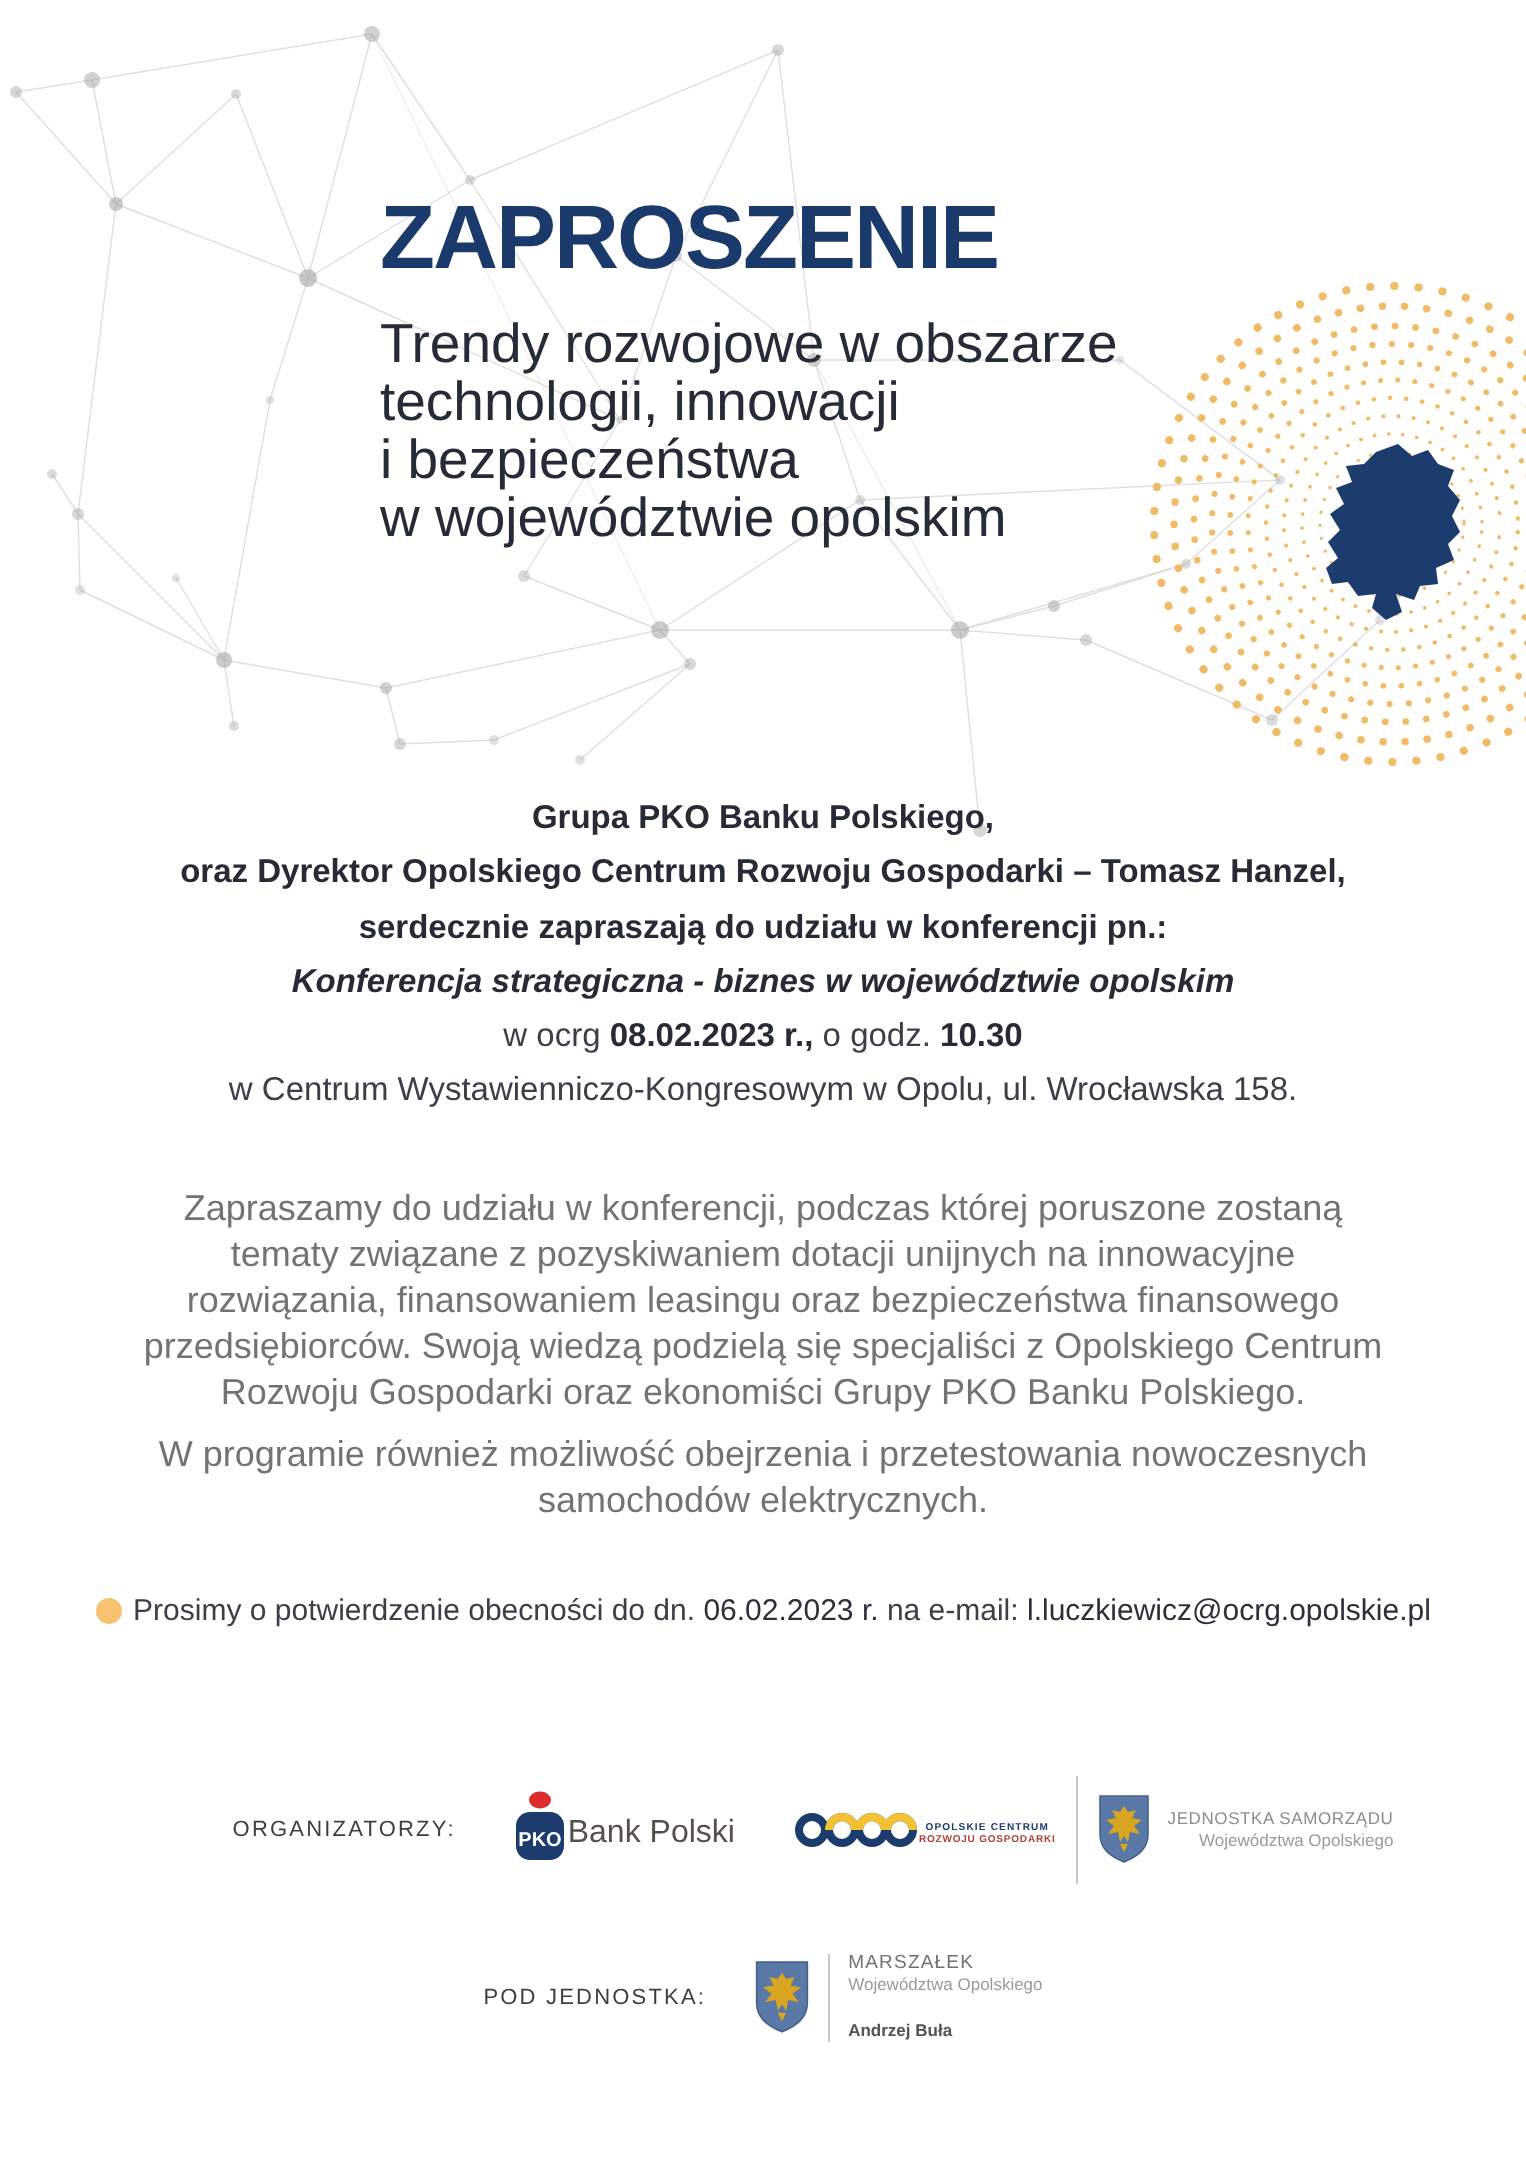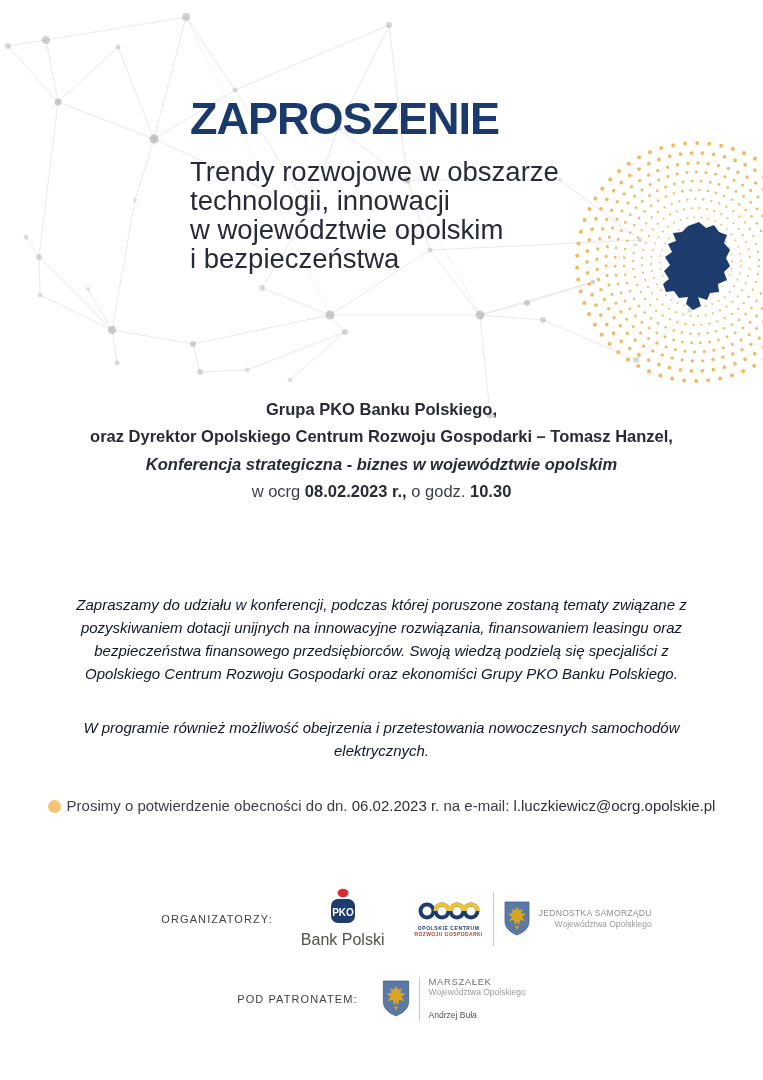--- a/index.html
+++ b/index.html
@@ -15,54 +15,54 @@
   .subtitle{margin-top:16px;font-size:27.5px;line-height:29px;color:#262b38;}
 
   
   .invite{position:absolute;top:396px;left:0;width:763px;text-align:center;
           font-size:16.5px;line-height:27.3px;color:#272b36;}
   .invite .b{font-weight:700;}
   .invite .bi{font-weight:700;font-style:italic;}
   .invite .n{font-weight:400;color:#3a3f48;}
 
   .para{position:absolute;left:50%;transform:translateX(-50%);width:634px;text-align:center;
-        font-size:15px;line-height:23px;color:#0f172a;font-style:italic;}
+        font-size:18px;line-height:23px;color:#737373;}
   .para1{top:593px;}
   .para2{top:716px;}
 
   .rsvp{position:absolute;top:797px;left:0;width:763px;text-align:center;font-size:15px;color:#3a3f48;}
   .rsvp .dot{display:inline-block;width:13px;height:13px;border-radius:50%;background:#f6c373;
              vertical-align:-2px;margin-right:6px;}
   .rsvp .b{font-weight:400;color:#2c3039;}
 
   
   .org-row{position:absolute;top:888px;left:0;width:763px;display:flex;
            justify-content:center;align-items:center;padding-left:25px;}
   .pat-row{position:absolute;top:976px;left:0;width:763px;display:flex;
            justify-content:center;align-items:center;}
   .row-label{font-size:11px;letter-spacing:1.1px;color:#3f3f3f;white-space:nowrap;}
   .org-row .row-label{margin-right:28px;}
   .pat-row .row-label{margin-right:24px;}
-  .logo{display:flex;flex-direction:column;align-items:center;}
+  .logo{display:flex;flex-direction:row;align-items:center;}
   .pko-logo{margin-right:30px;}
   .pko-name{font-size:16px;color:#55504a;margin-top:3px;white-space:nowrap;}
   .ocrg-logo{margin-right:10px;}
   .ocrg-text{margin-top:4px;text-align:center;line-height:6px;}
   .ocrg-l1{font-size:5px;letter-spacing:.6px;font-weight:700;color:#1c3c6e;white-space:nowrap;}
   .ocrg-l2{font-size:5px;letter-spacing:.4px;font-weight:700;color:#a8453a;white-space:nowrap;}
   .vline{width:1px;background:#c9c9c9;}
   .org-row .vline{height:54px;margin-right:10px;}
   .pat-row .vline{height:44px;margin:0 9px;}
   .jst-text{line-height:11px;margin-left:9px;text-align:right;}
   .jst-l1{font-size:8.5px;letter-spacing:.3px;color:#8c8c8c;white-space:nowrap;}
   .jst-l2{font-size:8.5px;color:#9a9a9a;white-space:nowrap;}
   .pat-text{line-height:11px;}
   .pat-l1{font-size:9.5px;letter-spacing:.6px;color:#707070;white-space:nowrap;}
   .pat-l2{font-size:8.5px;color:#9a9a9a;white-space:nowrap;}
-  .pat-l3{font-size:8.5px;font-weight:400;color:#545454;white-space:nowrap;margin-top:12px;}
+  .pat-l3{font-size:8.5px;font-weight:700;color:#545454;white-space:nowrap;margin-top:12px;}
 </style>
 </head>
 <body>
 
 <div class="page">
 
   <svg class="deco" width="763" height="440" viewBox="0 0 763 440">
     <g stroke="#d7d7d7" stroke-width="0.7" opacity="0.8">
       <line x1="46" y1="40" x2="186" y2="17"></line>
         <line x1="46" y1="40" x2="8" y2="46"></line>
@@ -170,30 +170,32 @@
              L730 266 L724 272 L727 280 L718 284 L719 292 L710 293 L707 300 L698 297 L701 306
              L693 310 L686 304 L688 297 L679 298 L674 291 L666 292 L663 284 L669 279 L664 271
              L670 265 L665 257 L672 252 L668 244 L676 241 L673 233 L682 232 Z"></path>
   </svg>
 
   <div class="header">
     <div class="title">ZAPROSZENIE</div>
     <div class="subtitle">
       <div>Trendy rozwojowe w obszarze</div>
       <div>technologii, innowacji</div>
+      <div>i bezpieczeństwa</div>
       <div>w województwie opolskim</div>
-      <div>i bezpieczeństwa</div>
     </div>
   </div>
 
   <div class="invite">
     <div class="b">Grupa PKO Banku Polskiego,</div>
     <div class="b">oraz Dyrektor Opolskiego Centrum Rozwoju Gospodarki – Tomasz Hanzel,</div>
+    <div class="b">serdecznie zapraszają do udziału w konferencji pn.:</div>
     <div class="bi">Konferencja strategiczna - biznes w województwie opolskim</div>
     <div><span class="n">w ocrg </span><span class="b">08.02.2023 r.,</span><span class="n"> o godz. </span><span class="b">10.30</span></div>
+    <div class="n">w Centrum Wystawienniczo-Kongresowym w Opolu, ul. Wrocławska 158.</div>
   </div>
 
   <div class="para para1">Zapraszamy do udziału w konferencji, podczas której poruszone zostaną tematy związane z pozyskiwaniem dotacji unijnych na innowacyjne rozwiązania, finansowaniem leasingu oraz bezpieczeństwa finansowego przedsiębiorców. Swoją wiedzą podzielą się specjaliści z Opolskiego Centrum Rozwoju Gospodarki oraz ekonomiści Grupy PKO Banku Polskiego.</div>
   <div class="para para2">W programie również możliwość obejrzenia i przetestowania nowoczesnych samochodów elektrycznych.</div>
 
   <div class="rsvp"><span class="dot"></span><span>Prosimy o potwierdzenie obecności do dn. </span><span class="b">06.02.2023 r.</span><span> na e-mail: </span><span class="b">l.luczkiewicz@ocrg.opolskie.pl</span></div>
 
   <div class="org-row">
     <span class="row-label">ORGANIZATORZY:</span>
 
@@ -231,21 +233,21 @@
       <path d="M13 6 L15 9 L19 8 L17 12 L22 13 L18 16 L21 20 L16 19 L15 24 L13 21 L11 24 L10 19 L5 20 L8 16 L4 13 L9 12 L7 8 L11 9 Z" fill="#d9a520"></path>
       <path d="M11 25 L13 29 L15 25 Z" fill="#d9a520"></path>
     </svg>
     <div class="jst-text">
       <div class="jst-l1">JEDNOSTKA SAMORZĄDU</div>
       <div class="jst-l2">Województwa Opolskiego</div>
     </div>
   </div>
 
   <div class="pat-row">
-    <span class="row-label">POD PATRONATEM:</span>
+    <span class="row-label">POD JEDNOSTKA:</span>
 
     <svg width="28" height="38" viewBox="0 0 26 36">
       <path d="M1 1 H25 V20 C25 27.5 20 31 13 34 C6 31 1 27.5 1 20 Z" fill="#5b79a6" stroke="#47618c" stroke-width="0.8"></path>
       <path d="M13 6 L15 9 L19 8 L17 12 L22 13 L18 16 L21 20 L16 19 L15 24 L13 21 L11 24 L10 19 L5 20 L8 16 L4 13 L9 12 L7 8 L11 9 Z" fill="#d9a520"></path>
       <path d="M11 25 L13 29 L15 25 Z" fill="#d9a520"></path>
     </svg>
     <div class="vline"></div>
     <div class="pat-text">
       <div class="pat-l1">MARSZAŁEK</div>
       <div class="pat-l2">Województwa Opolskiego</div>

